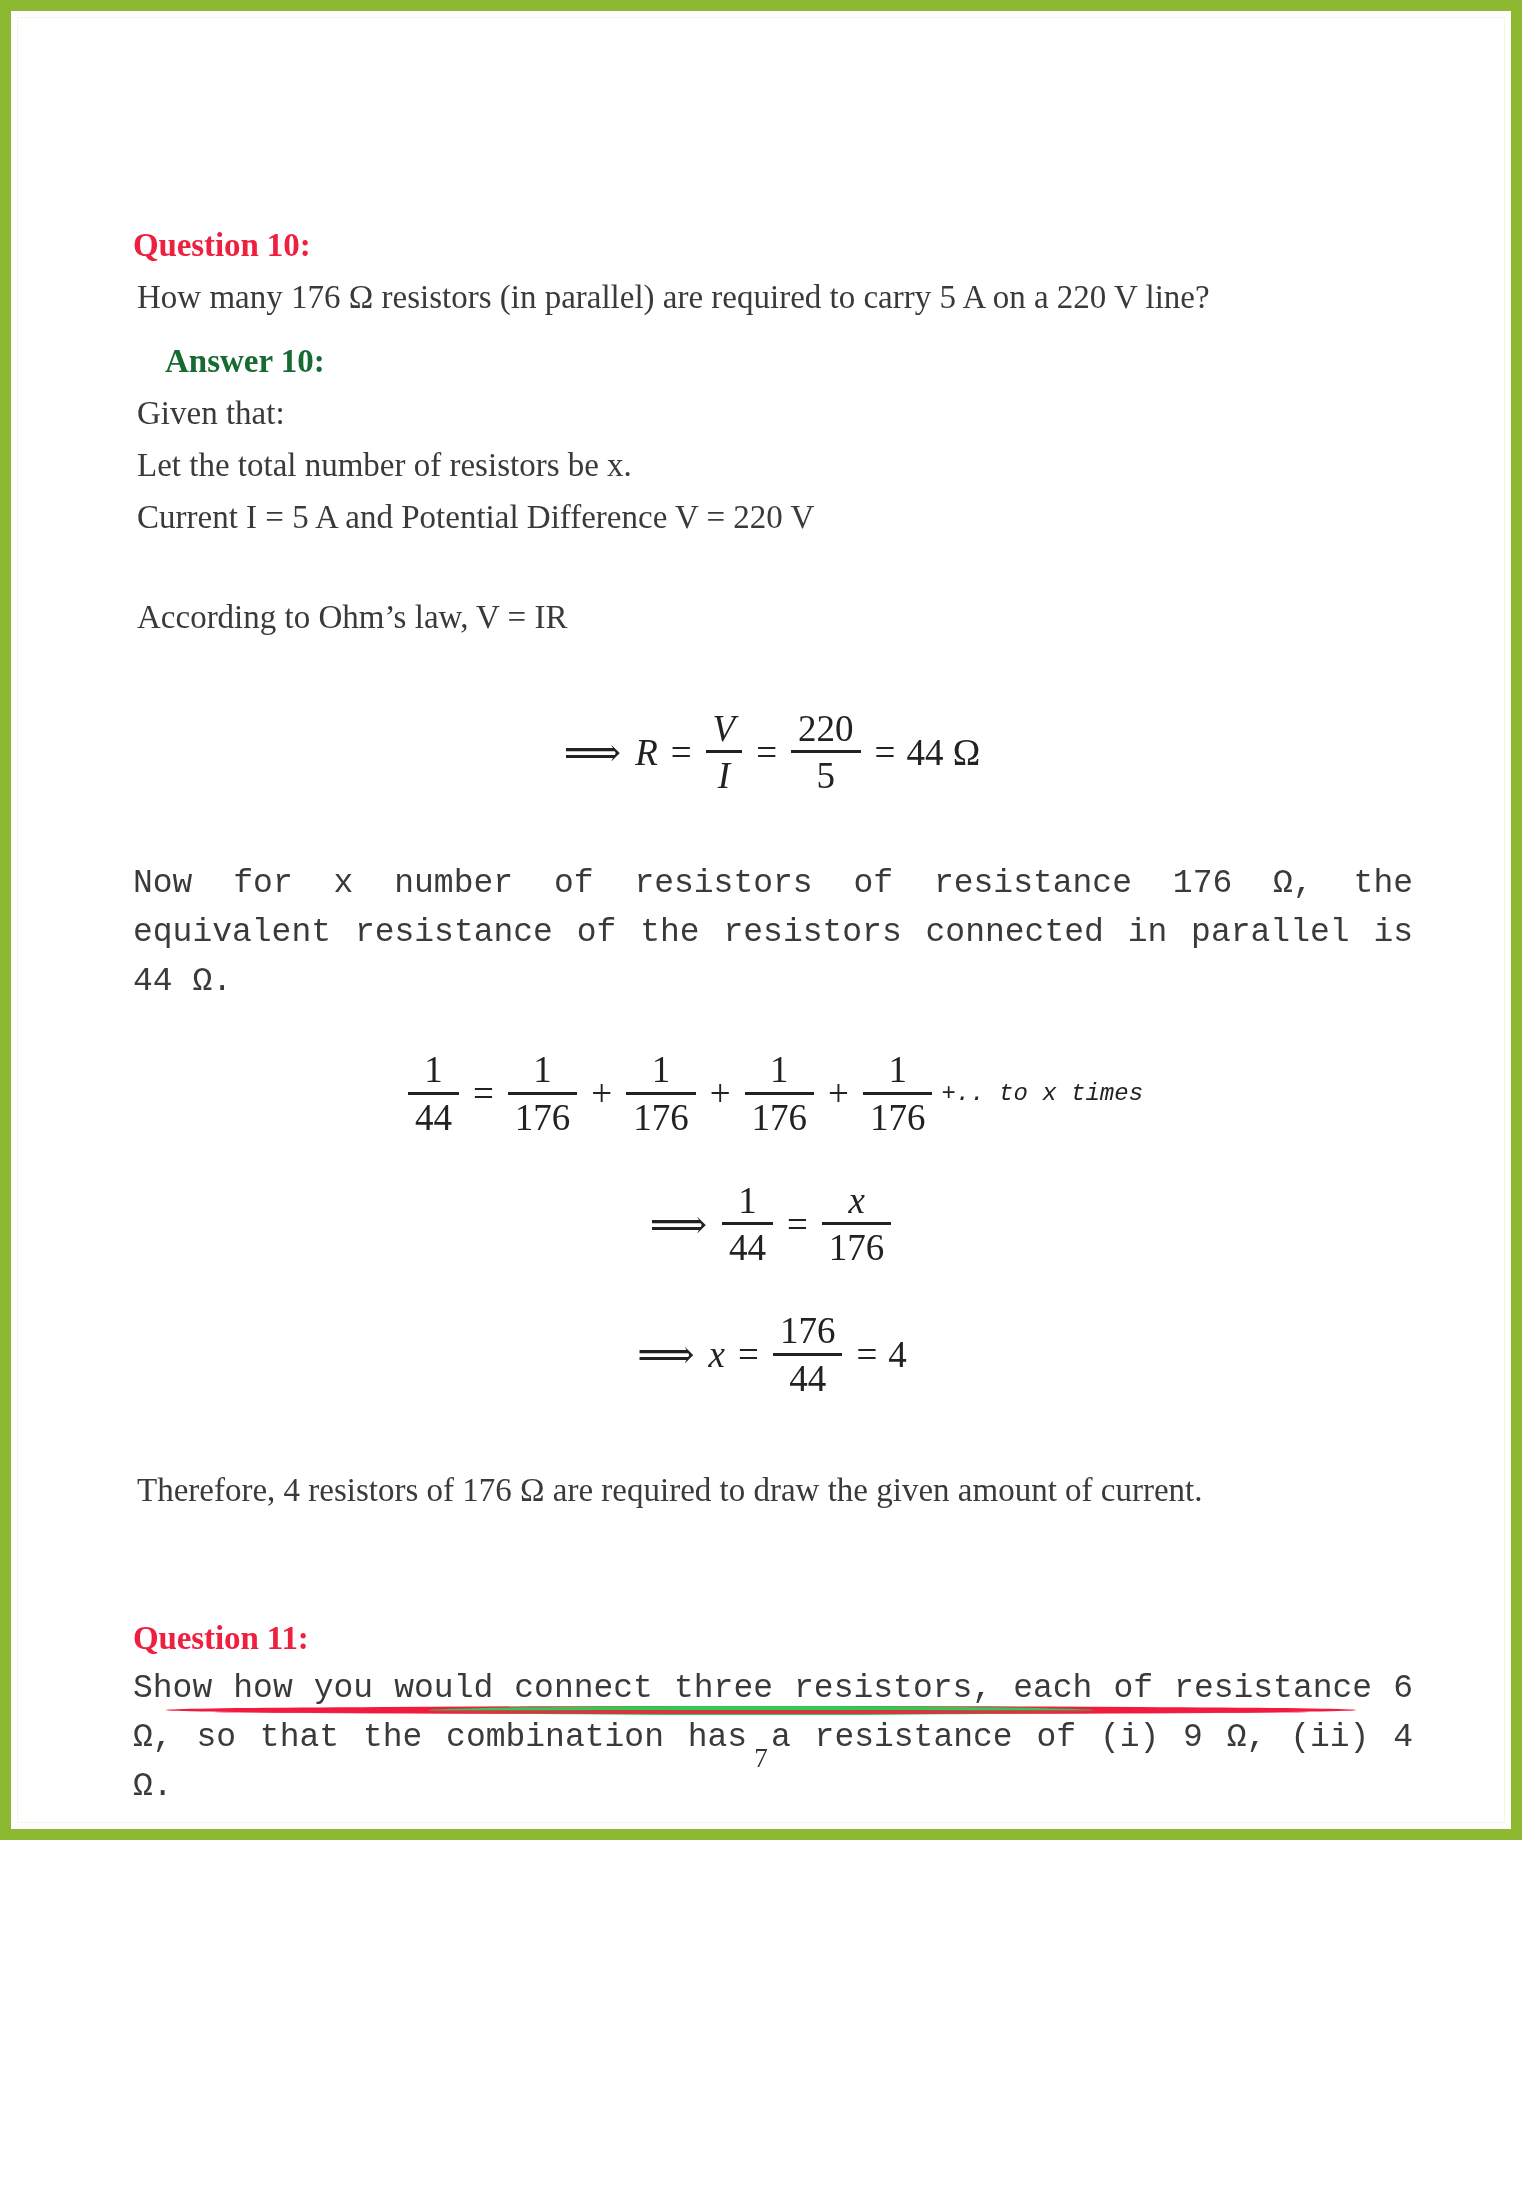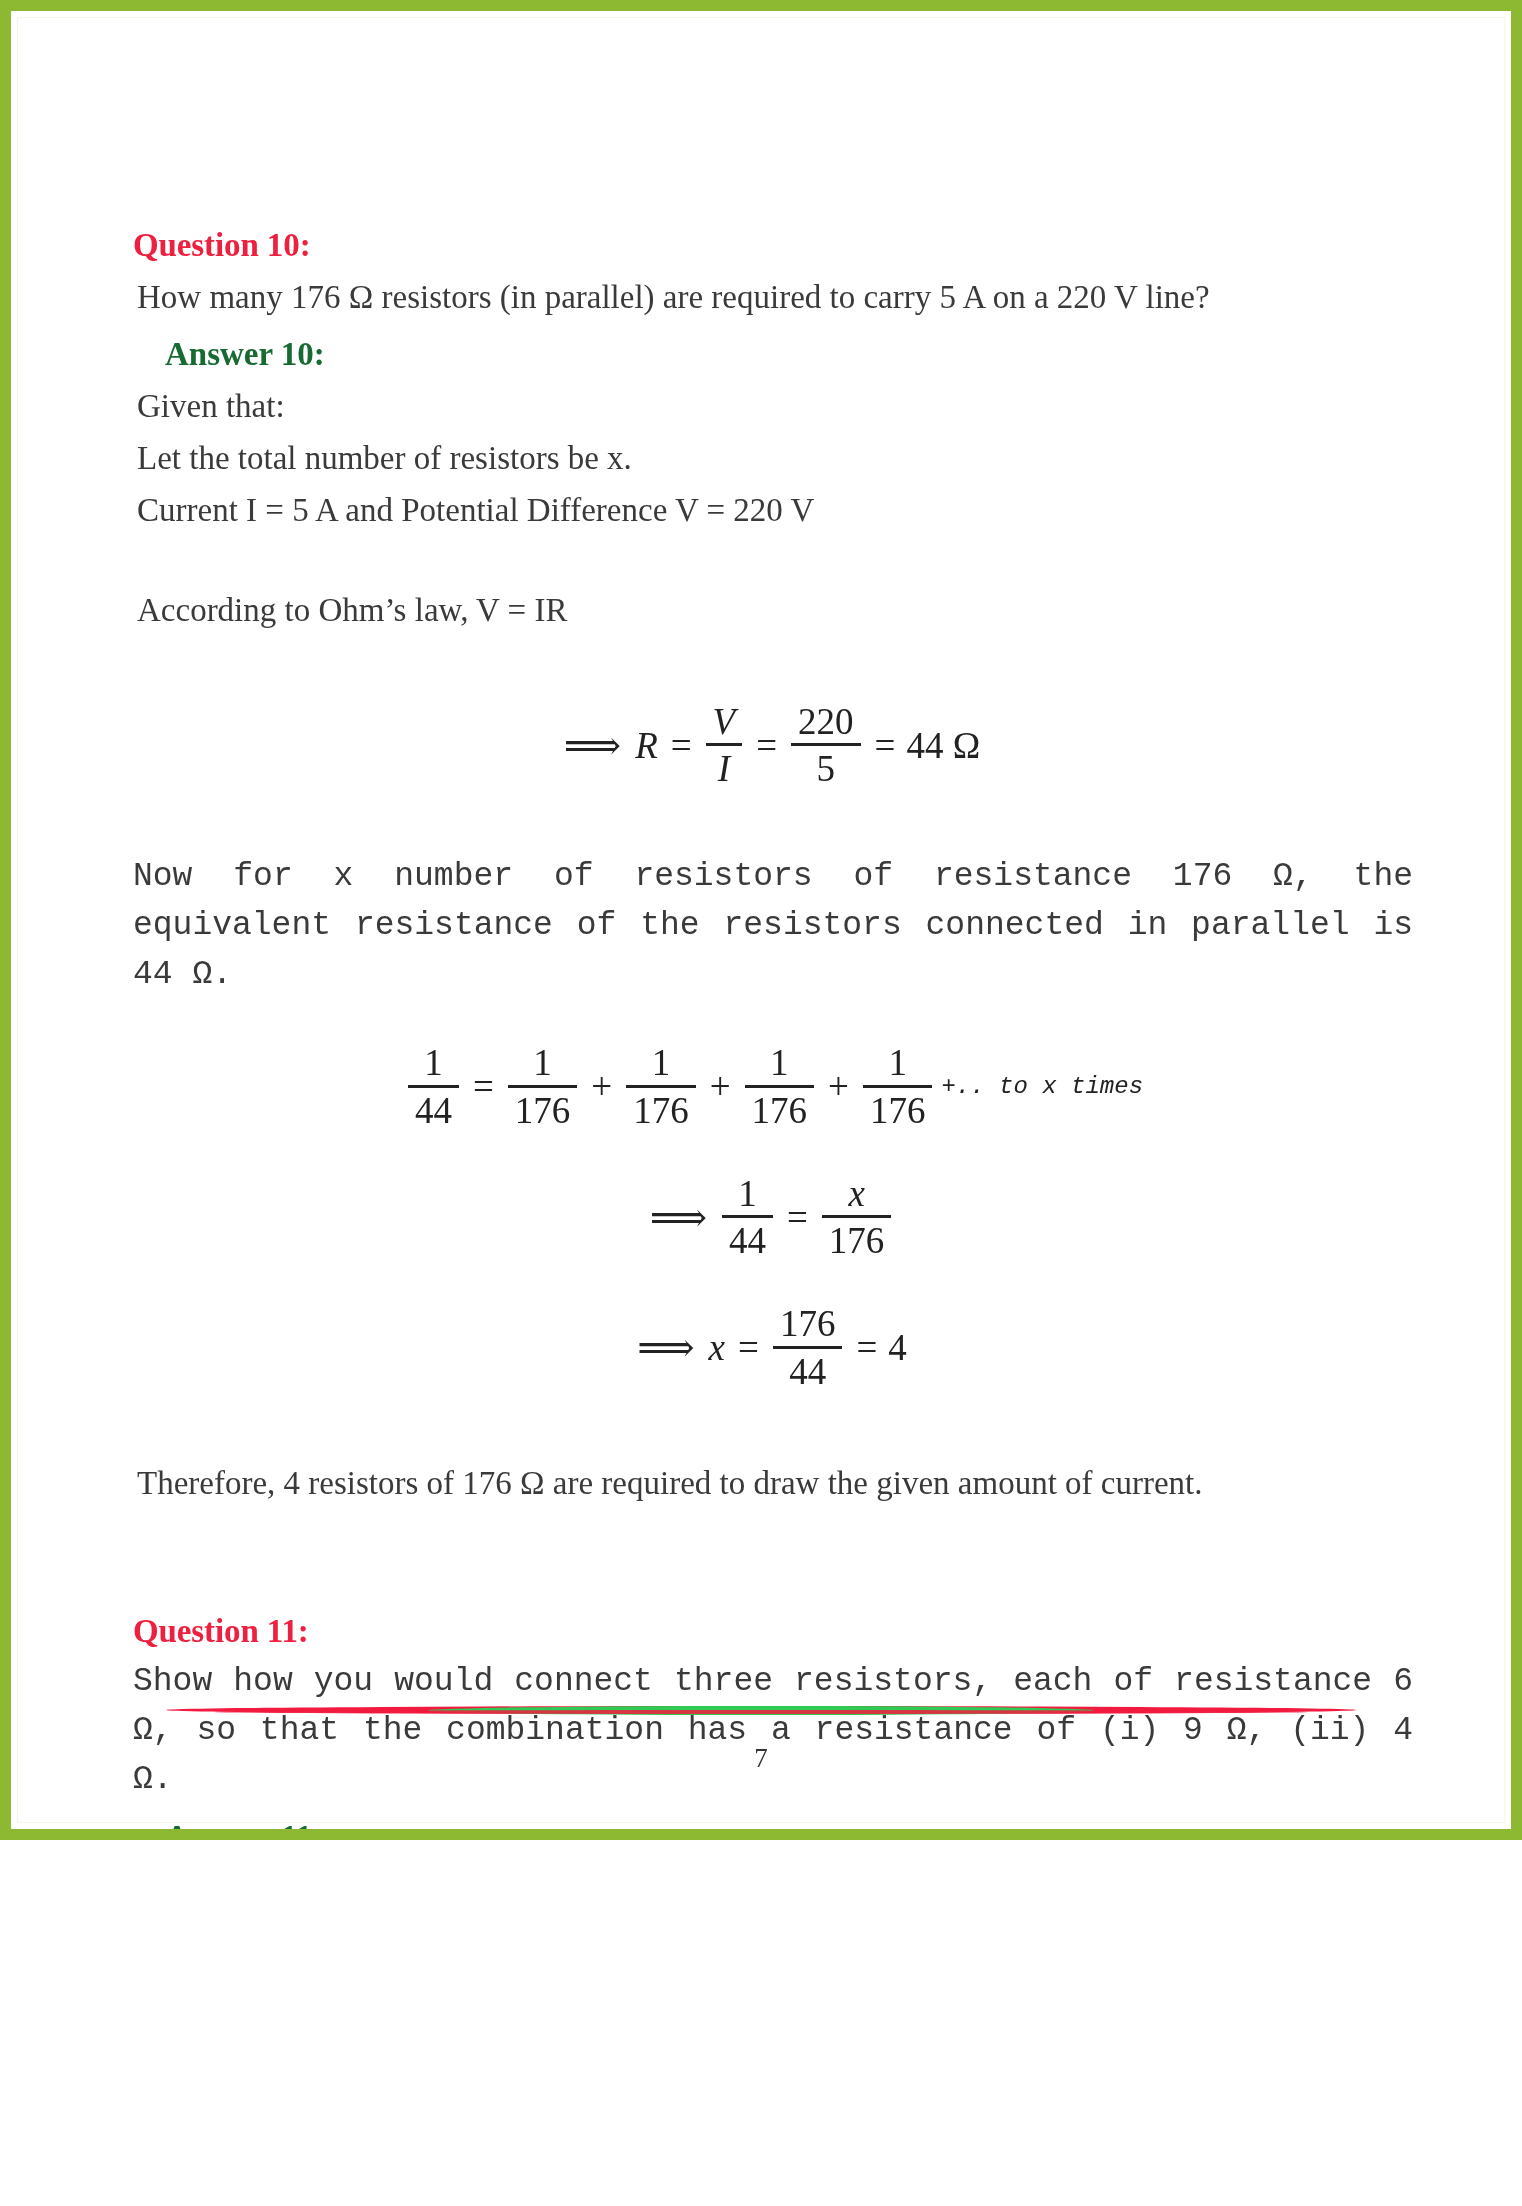--- a/index.html
+++ b/index.html
@@ -36,21 +36,21 @@
     font-size: 33px;
     line-height: 48px;
     margin: 0 0 2px 0;
     letter-spacing: -0.1px;
   }
   .a-head {
     color: #176B32;
     font-weight: bold;
     font-size: 33px;
     line-height: 48px;
-    margin: 9px 0 2px 0;
+    margin: 16px 0 2px 0;
     padding-left: 32px;
   }
   .body-line {
     color: #3a3a3a;
     font-size: 33px;
     line-height: 48px;
     margin: 4px;
     white-space: nowrap;
   }
   .body-par {

